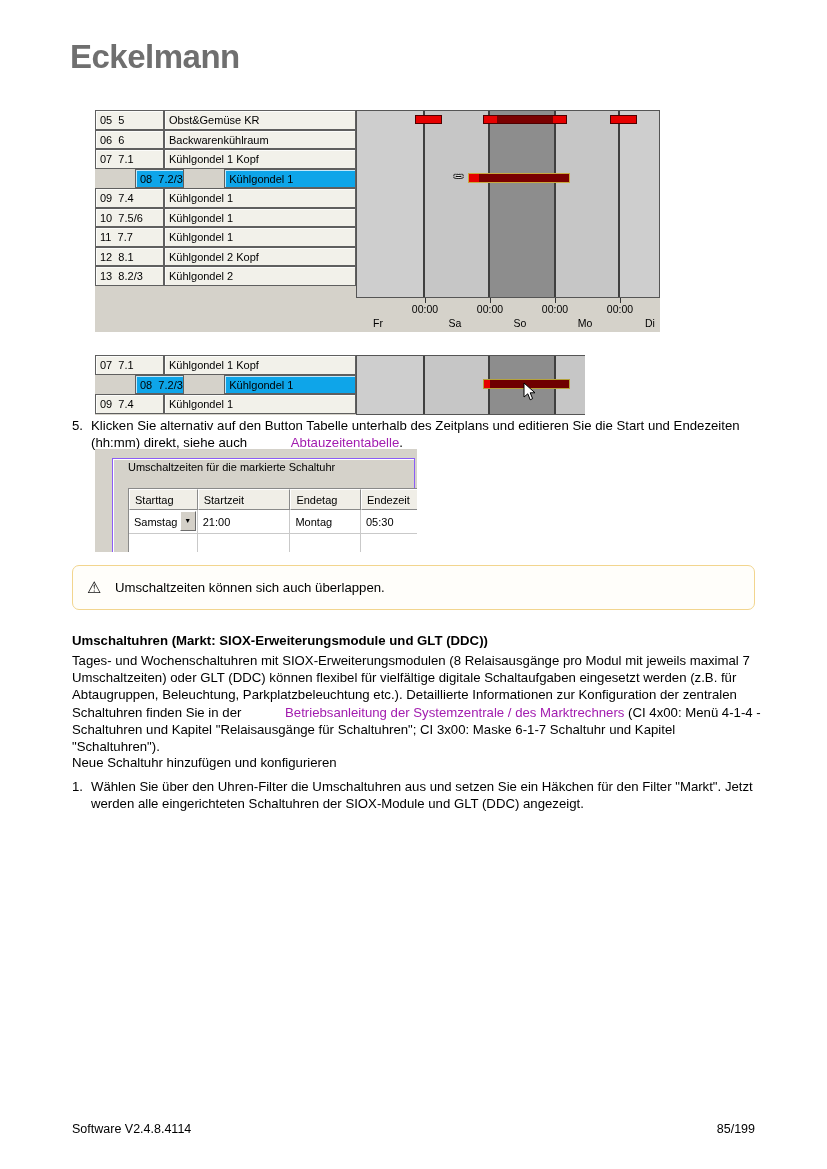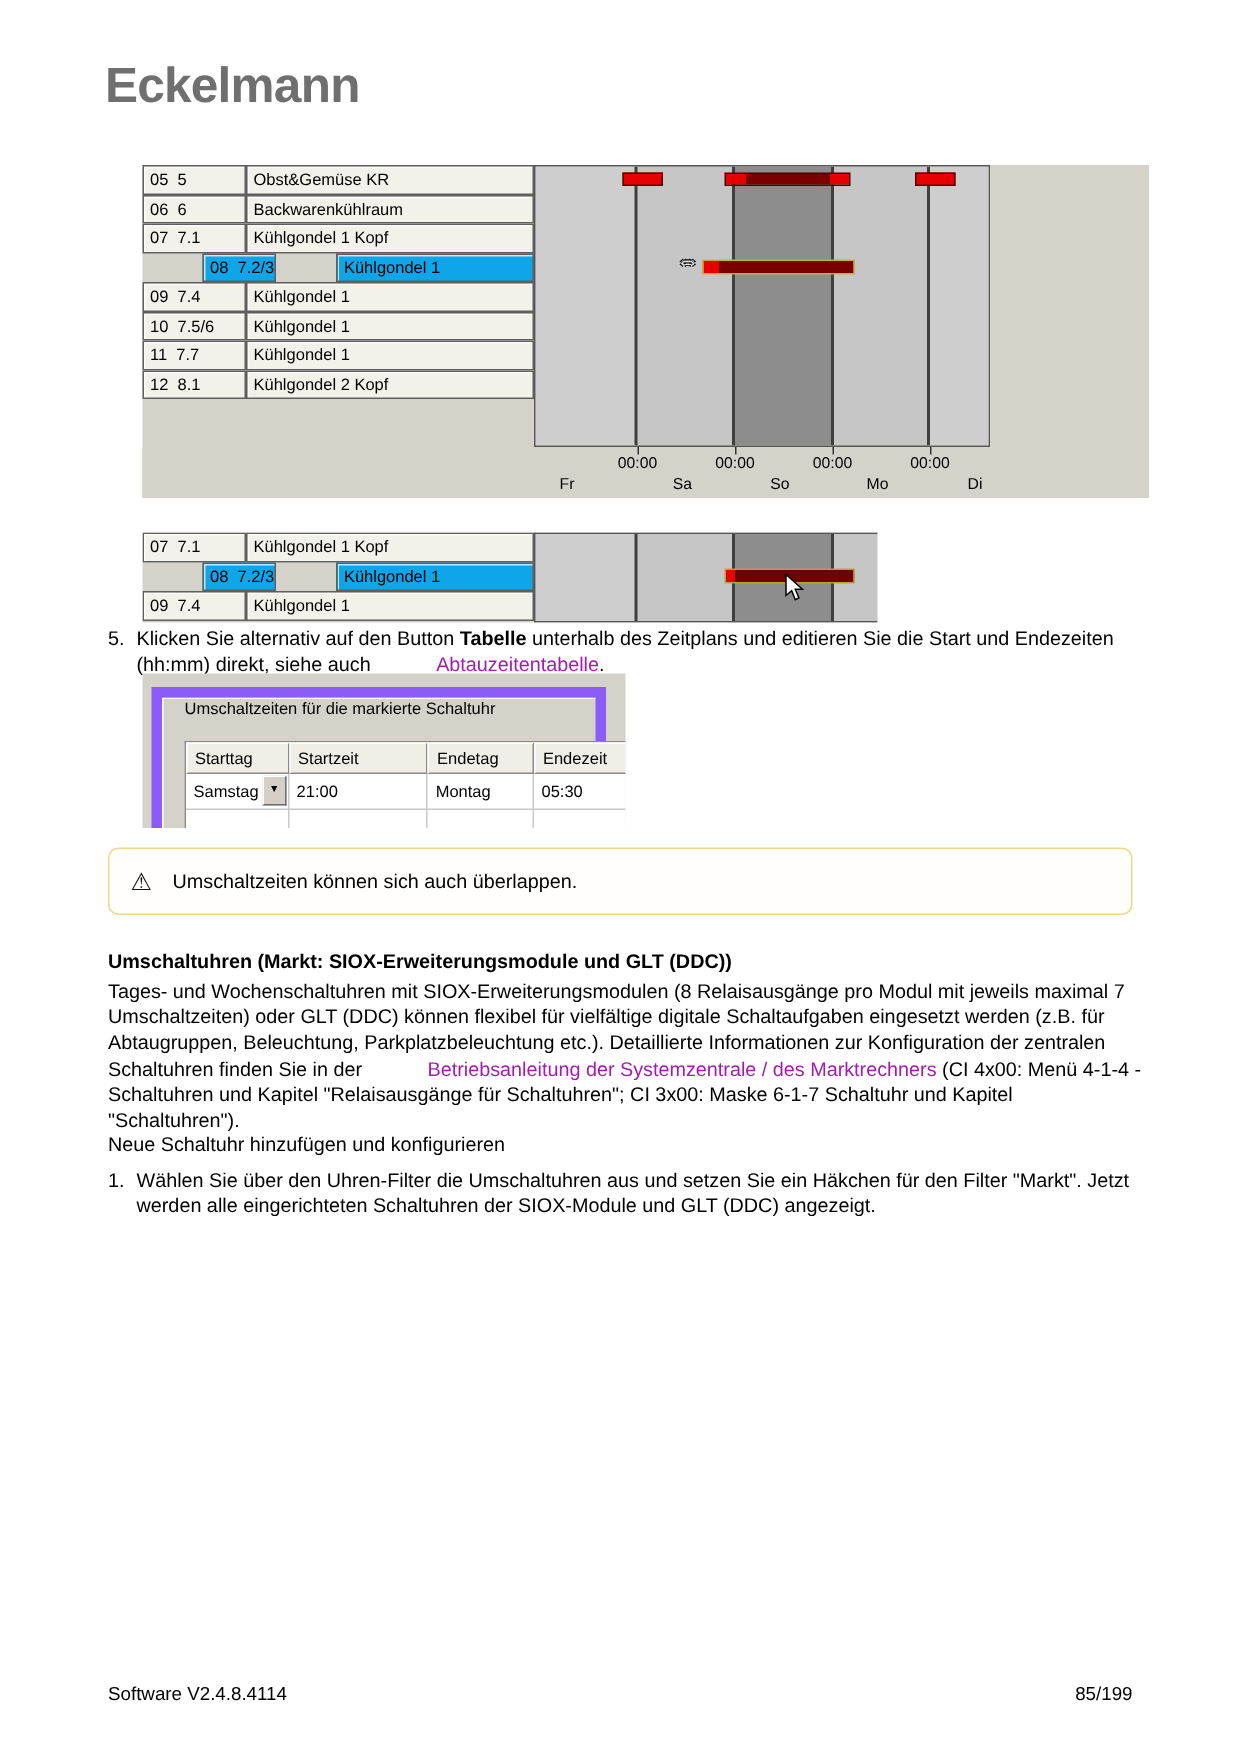--- a/index.html
+++ b/index.html
@@ -3,21 +3,21 @@
 <meta charset="utf-8">
 <style>
   html,body{margin:0;padding:0;background:#fff;}
   .page{position:relative;width:827px;height:1169px;background:#ffffff;overflow:hidden;
         font-family:"Liberation Sans", sans-serif;color:#000;}
 
   
   .logo{position:absolute;left:70px;top:38px;font-size:33px;font-weight:bold;color:#6f6f6f;letter-spacing:-0.5px;}
 
   
-  .shot1{position:absolute;left:95px;top:110px;width:671px;height:222px;background:#d5d2ca;}
+  .shot1{position:absolute;left:95px;top:110px;width:458px;height:222px;background:#d5d2ca;}
   .rows{position:absolute;left:0;top:0;width:261px;}
   .srow{display:flex;height:19.5px;}
   .cell{box-sizing:border-box;border:1px solid #5f5f5f;background:#f2f1ea;font-size:11px;
         line-height:16px;padding:1px 3px 0 4px;overflow:hidden;white-space:pre;
         box-shadow:inset 1px 1px 0 rgba(255,255,255,.75);}
   .cell.id{width:69px;}
   .cell.nm{width:192px;}
   .hl .cell{background:#0ea5e9;margin-left:40px;}
 
   .plot1{position:absolute;left:261px;top:0;width:304px;height:188px;background:#c6c6c6;
@@ -46,26 +46,26 @@
          border:1px solid #555;border-right:none;box-sizing:border-box;overflow:hidden;}
   .bar2{position:absolute;left:126px;top:23px;width:87px;height:10px;box-sizing:border-box;
         border:1px solid #b5a23c;background:linear-gradient(90deg,#e60000 0 6px,#6f0000 6px);}
   .mousecur{position:absolute;left:166px;top:26px;}
 
   
   .step{position:absolute;left:72px;width:696px;display:flex;font-size:13.2px;line-height:17px;}
   .step5{top:417px;}
   .marker{width:19px;flex:none;}
   .stepbody{flex:1;}
-  .b{font-weight:bold;}
+  .b{font-weight:normal;}
   .lnk{color:#a21caf;cursor:pointer;margin-left:40px;}
 
   
   .shot3{position:absolute;left:95px;top:449px;width:322px;height:103px;background:#d5d2ca;overflow:hidden;}
-  .groupbox{position:absolute;left:6px;top:9px;width:303px;height:110px;border:7px solid #8b5cf6;
+  .groupbox{position:absolute;left:17px;top:9px;width:303px;height:110px;border:1px solid #8b5cf6;
             box-shadow:inset 1px 1px 0 #fff;box-sizing:border-box;}
   .legend{position:absolute;left:11px;top:2px;background:#d5d2ca;padding:0 4px;font-size:11px;white-space:nowrap;}
   .ftable{position:absolute;left:15px;top:29px;width:298px;background:#fff;
           border-left:1px solid #8a8a8a;border-top:1px solid #8a8a8a;box-sizing:border-box;}
   .fhead{display:flex;}
   .fh{box-sizing:border-box;height:21px;background:#f0eee7;font-size:11px;padding:4px 0 0 5px;
       border-top:1px solid #fff;border-left:1px solid #fff;border-right:1px solid #8a8a8a;border-bottom:1px solid #8a8a8a;
       overflow:hidden;}
   .fr{display:flex;background:#fff;height:24px;}
   .fc{box-sizing:border-box;font-size:11px;padding:6px 0 0 5px;border-right:1px solid #c9c9c9;
@@ -127,20 +127,24 @@
           <div class="cell nm">Kühlgondel 1</div>
         </div>
       <div class="srow">
           <div class="cell id">11  7.7</div>
           <div class="cell nm">Kühlgondel 1</div>
         </div>
       <div class="srow">
           <div class="cell id">12  8.1</div>
           <div class="cell nm">Kühlgondel 2 Kopf</div>
         </div>
+      <div class="srow">
+          <div class="cell id">13  8.2/3</div>
+          <div class="cell nm">Kühlgondel 2</div>
+        </div>
     </div>
 
     <div class="plot1">
       <div class="band-light-a"></div>
       <div class="band-dark"></div>
       <div class="band-light-b"></div>
       <div class="vline" style="left:66px"></div>
       <div class="vline" style="left:131px"></div>
       <div class="vline" style="left:197px"></div>
       <div class="vline" style="left:261px"></div>

